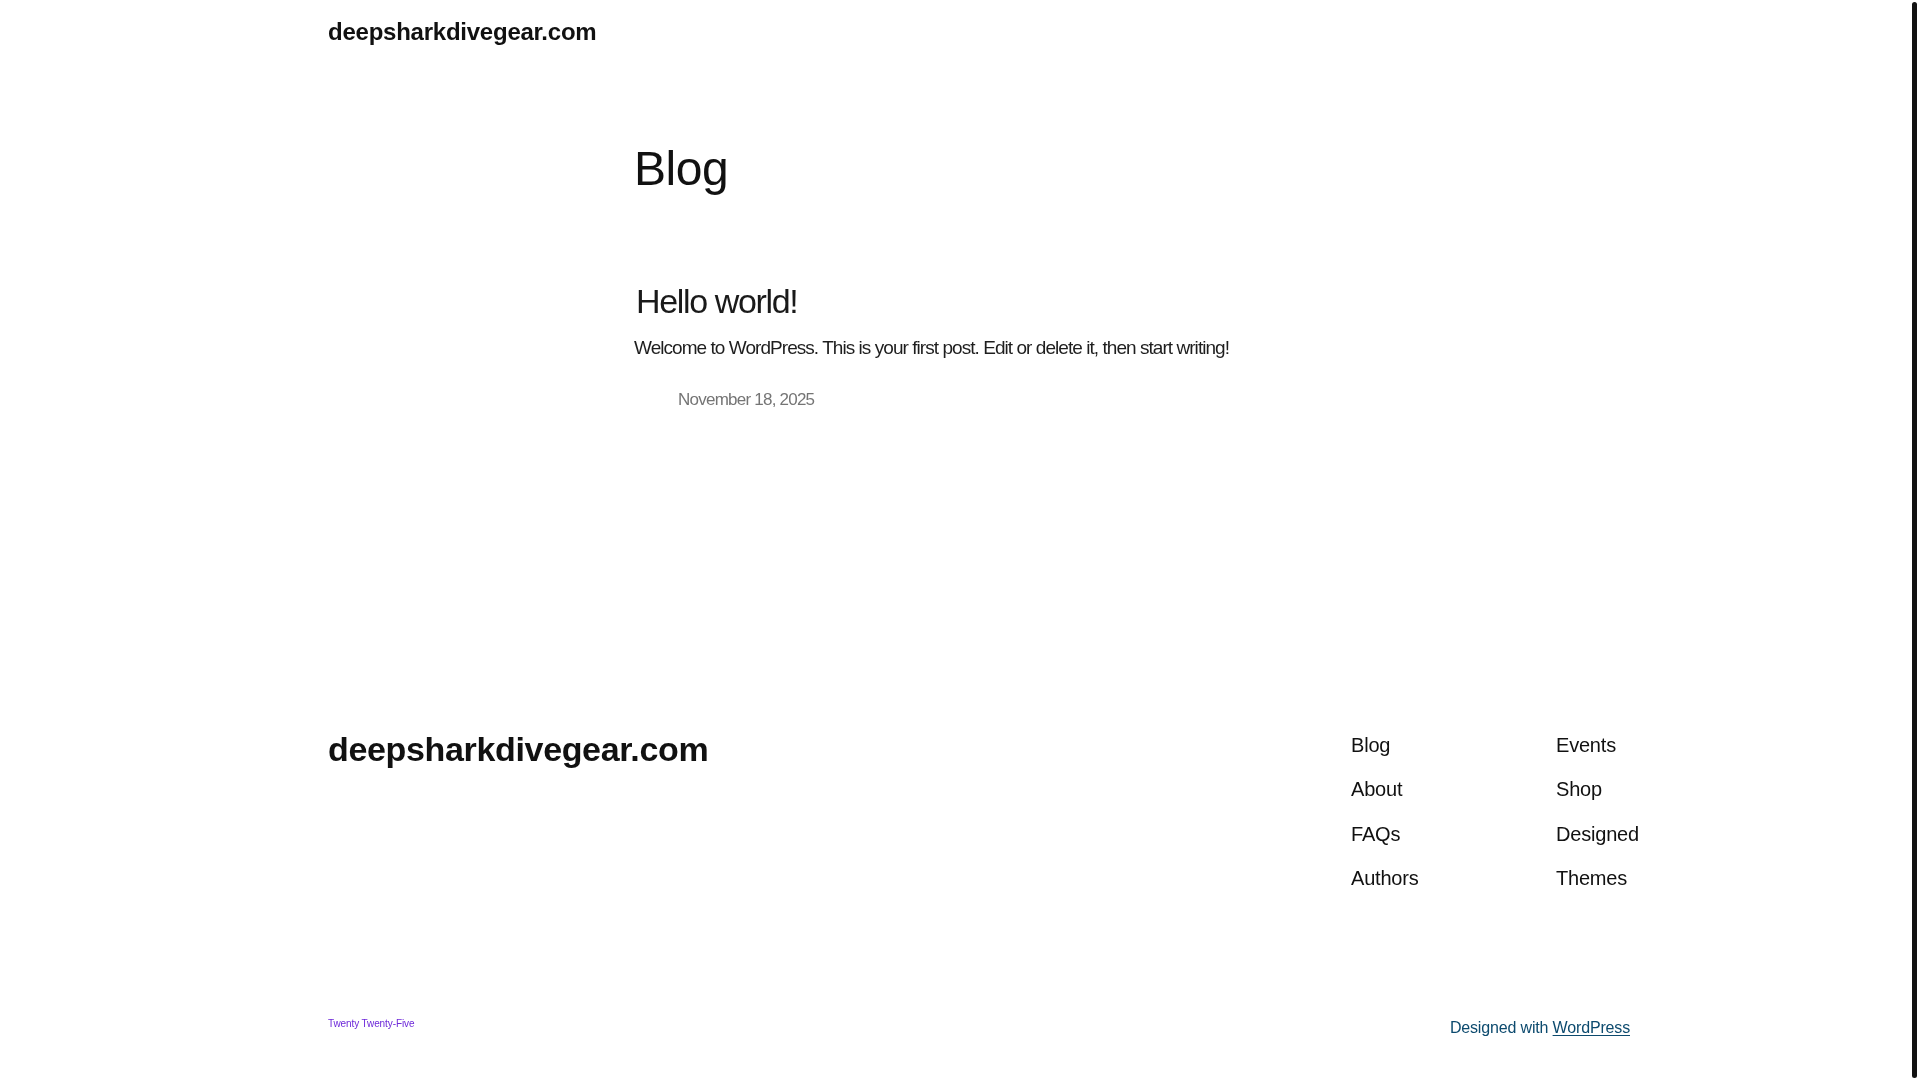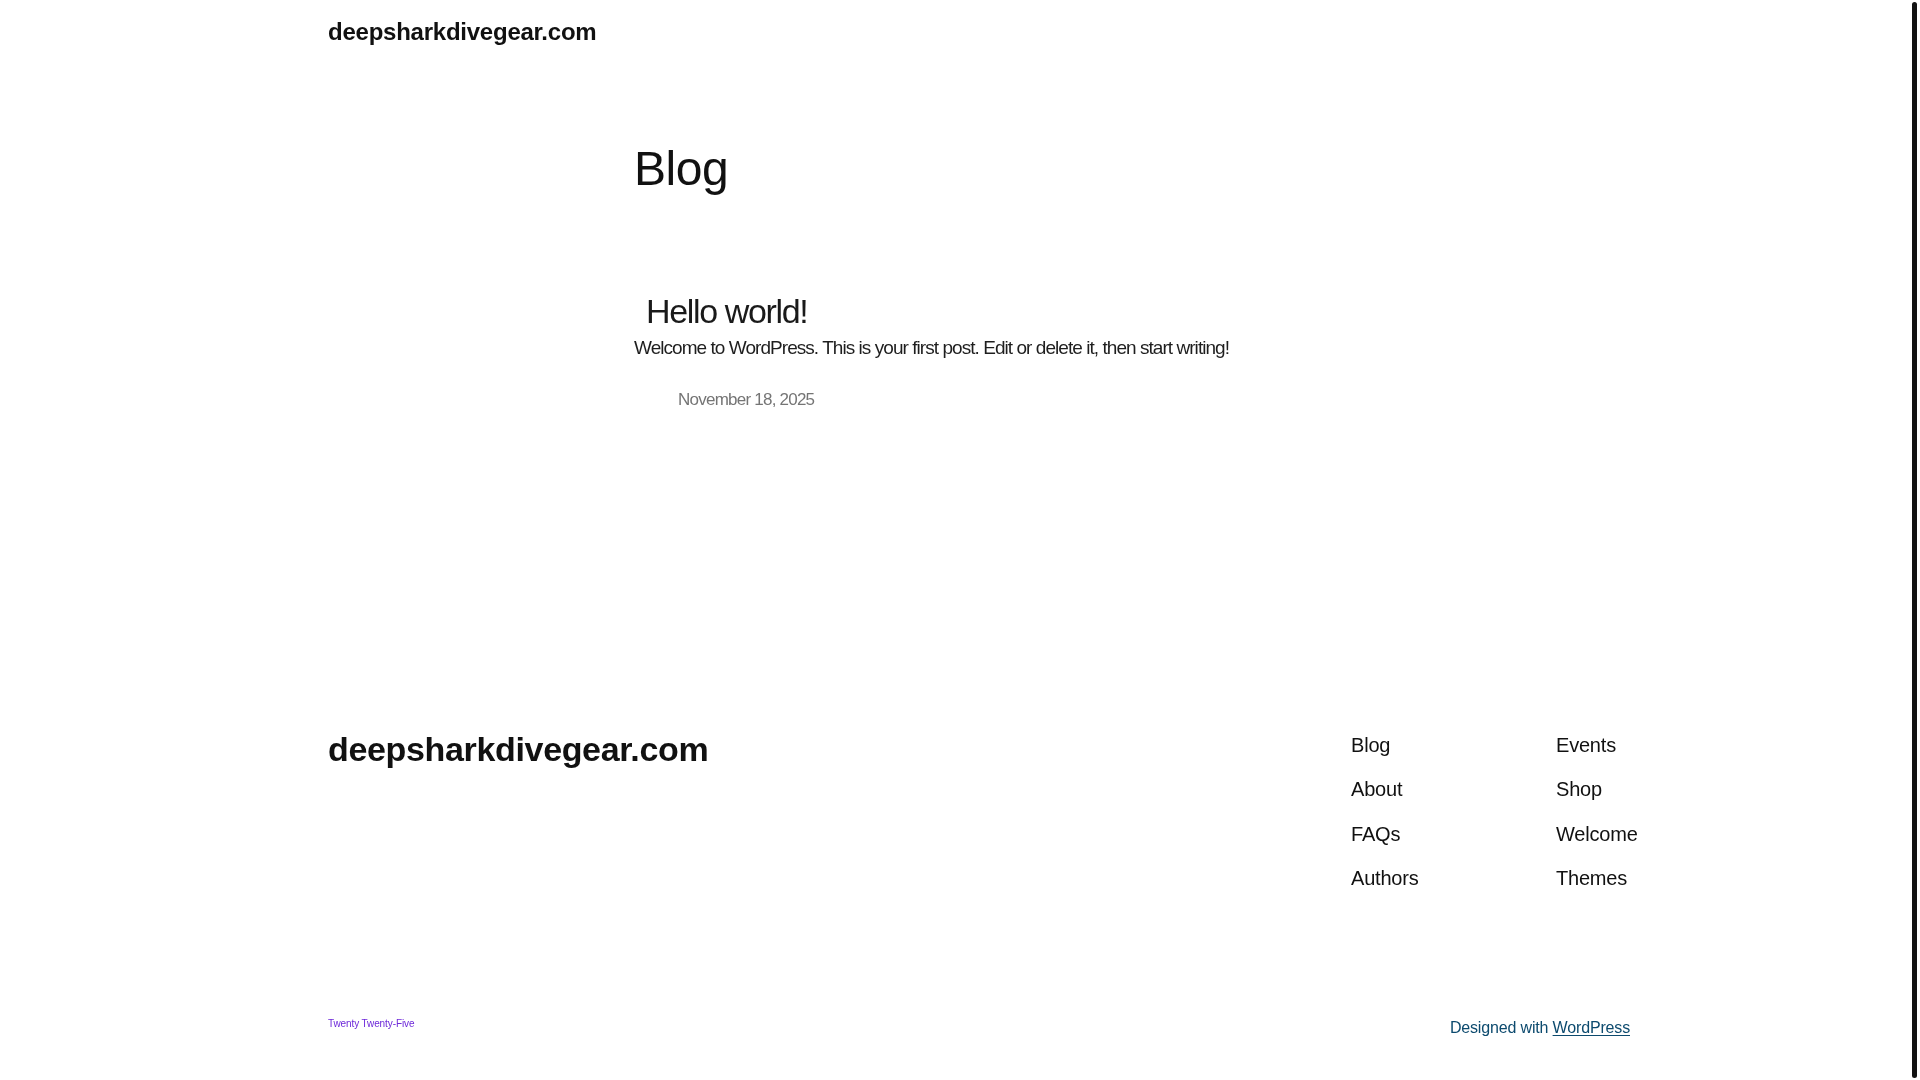--- a/index.html
+++ b/index.html
@@ -25,21 +25,21 @@
 
   
   .page-heading {
     top: 140px; left: 634px;
     font-size: 48px; font-weight: 400; line-height: 1.2;
     letter-spacing: -0.01em; margin: 0;
   }
   .post-title {
     top: 279px; left: 634px;
     font-size: 34px; font-weight: 400; line-height: 1.2;
-    letter-spacing: -0.04em; margin: 12px; color: #1a1a1a; text-align: center;
+    letter-spacing: -0.04em; margin: 2px; color: #1a1a1a; text-align: center;
   }
   .post-excerpt {
     top: 334px; left: 634px;
     font-size: 19px; font-weight: 400; line-height: 1.5;
     letter-spacing: -0.05em; margin: 0; color: #1e1e1e;
     white-space: nowrap;
   }
   .post-date {
     top: 388px; left: 634px;
     font-size: 17px; font-weight: 400; line-height: 1.4;
@@ -102,21 +102,21 @@
   <ul class="abs footer-nav-col nav-col-1">
       <li>Blog</li>
       <li>About</li>
       <li>FAQs</li>
       <li>Authors</li>
     </ul>
 
   <ul class="abs footer-nav-col nav-col-2">
       <li>Events</li>
       <li>Shop</li>
-      <li>Welcome</li>
+      <li>Designed</li>
       <li>Themes</li>
     </ul>
 
   <div class="abs bottom-left">Twenty Twenty-Five</div>
 
   <div class="abs bottom-right"><span>Designed with </span><a>WordPress</a></div>
 </footer>
 
 <div class="abs scrollbar-thumb"></div>
 

